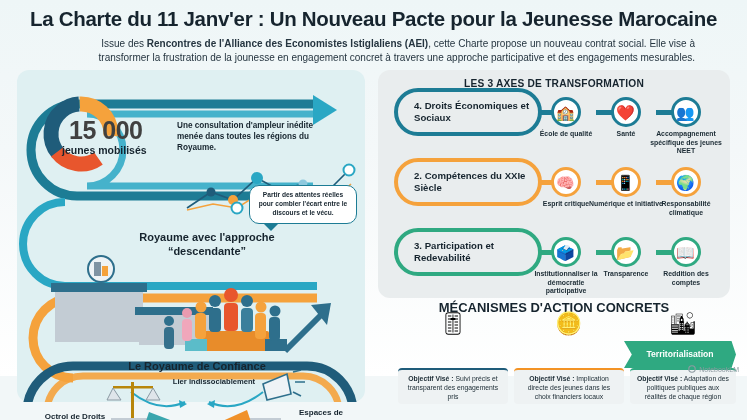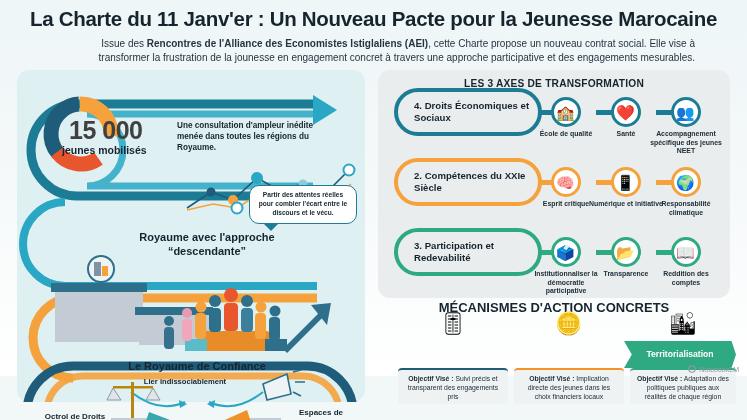--- a/index.html
+++ b/index.html
@@ -79,21 +79,21 @@
     font-size:11px; font-weight:700; color:#16242e; line-height:1.3;
   }
 
   .podium-art { position:absolute; left:18px; top:185px; }
 
   .contrat {
     position:absolute; left:60px; top:290px; width:240px; text-align:center;
     font-size:11px; font-weight:700; color:#16242e;
   }
   .lier {
-    position:absolute; left:83px; top:307px; width:170px; text-align:center;
+    position:absolute; left:112px; top:307px; width:170px; text-align:center;
     font-size:7.6px; font-weight:700; color:#16242e;
   }
   .lbl-left {
     position:absolute; left:26px; top:342px; width:64px; text-align:center;
     font-size:8px; font-weight:700; color:#16242e; line-height:1.25;
   }
   .lbl-right {
     position:absolute; left:268px; top:338px; width:72px; text-align:center;
     font-size:8px; font-weight:700; color:#16242e; line-height:1.25;
   }

